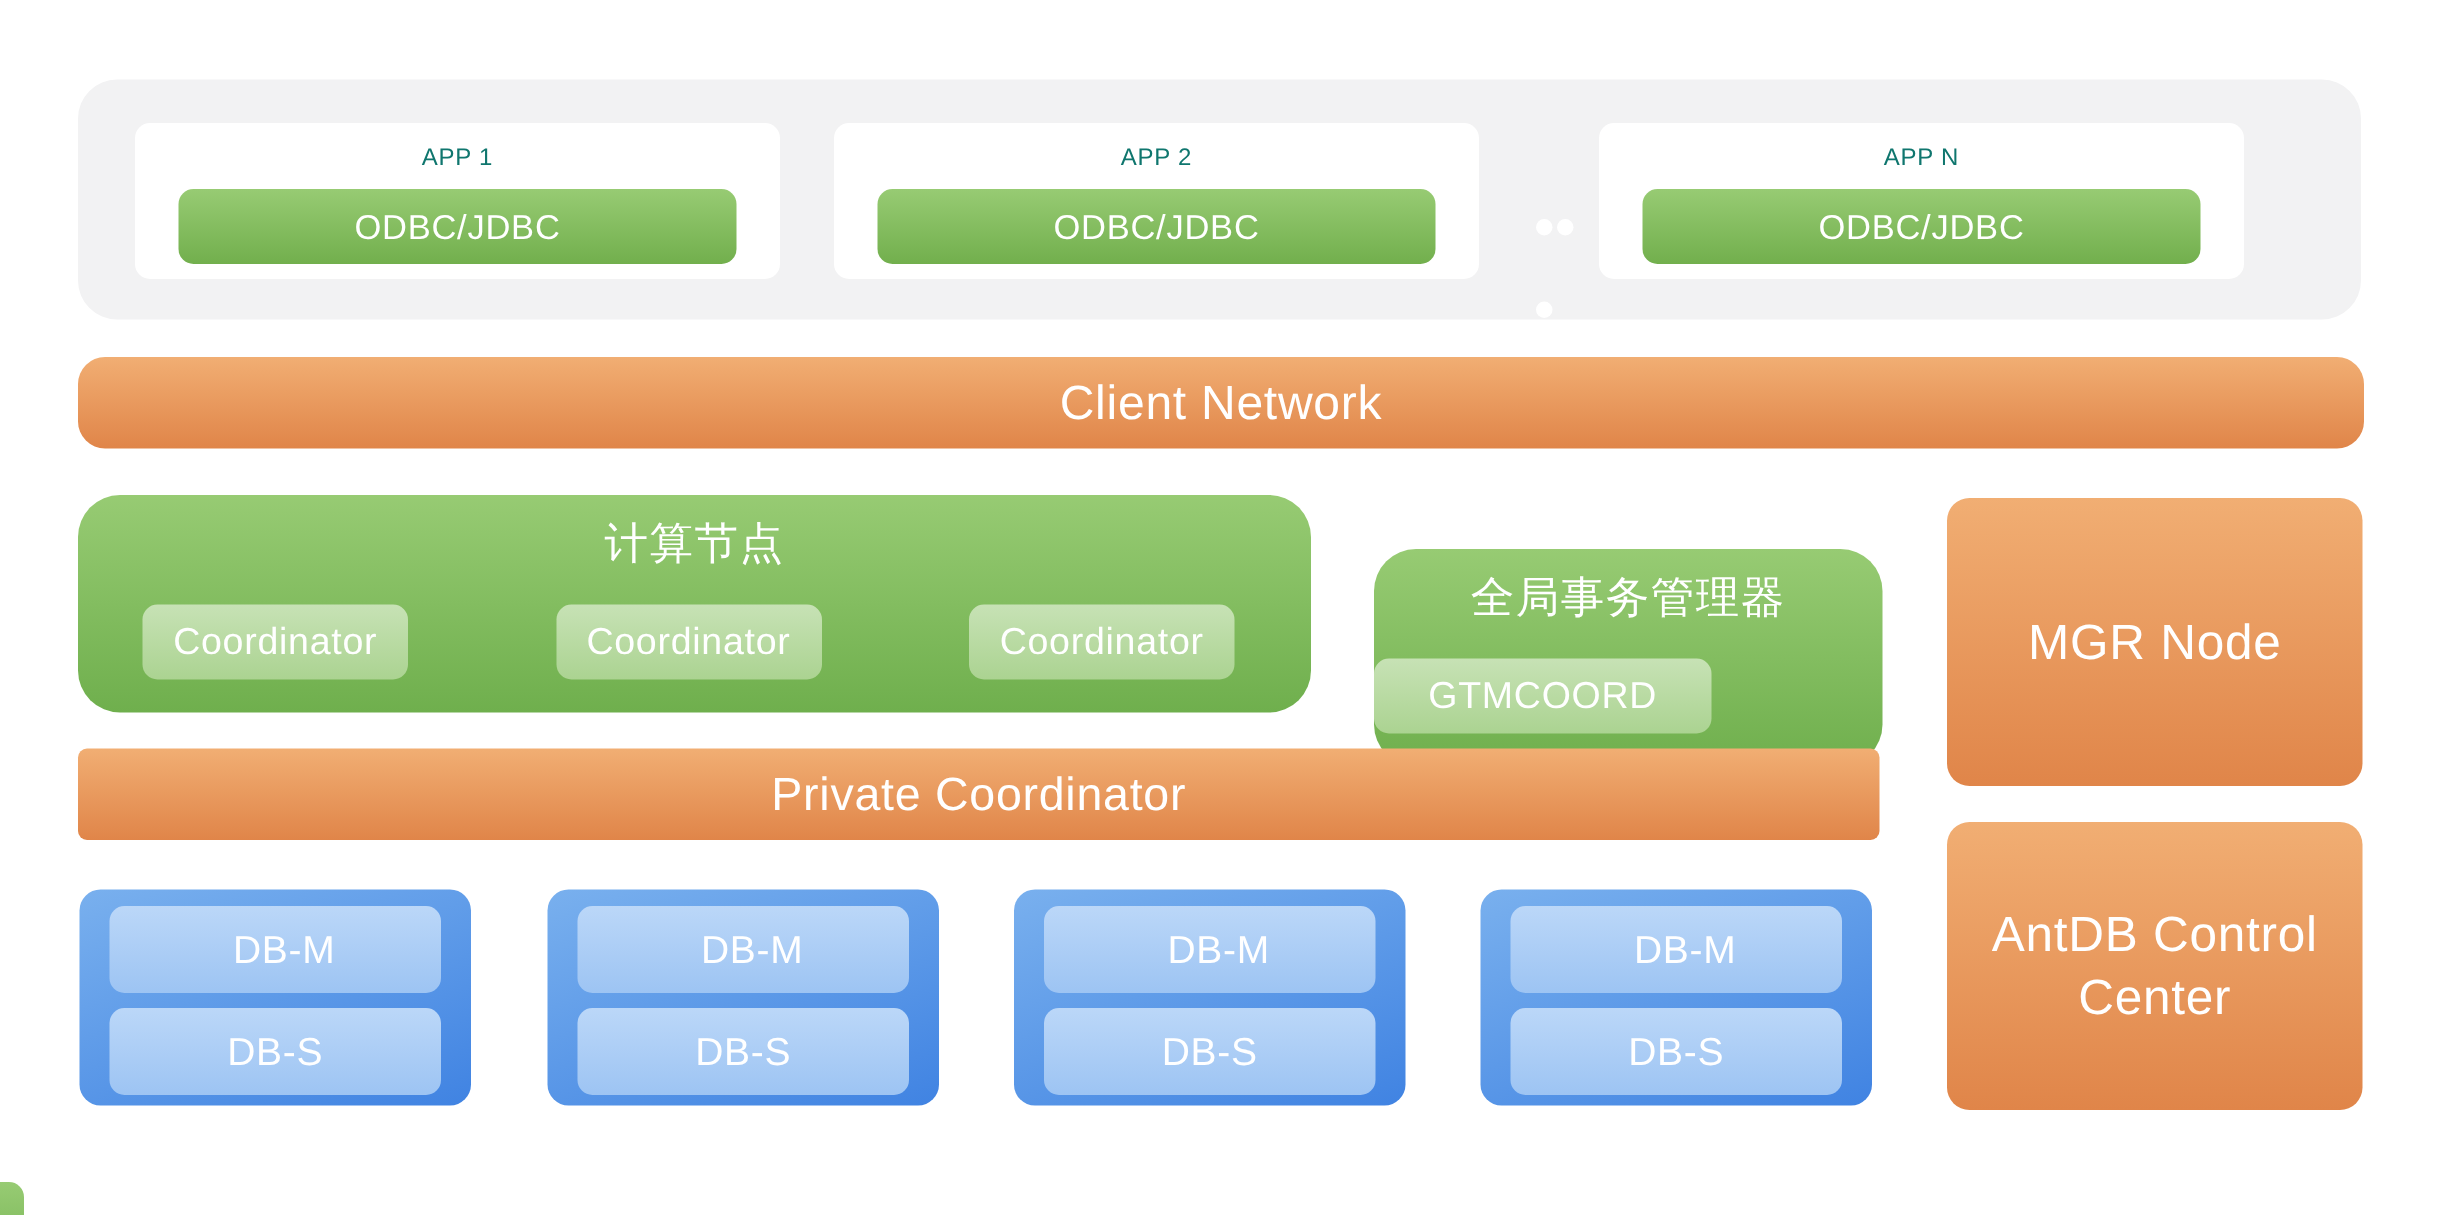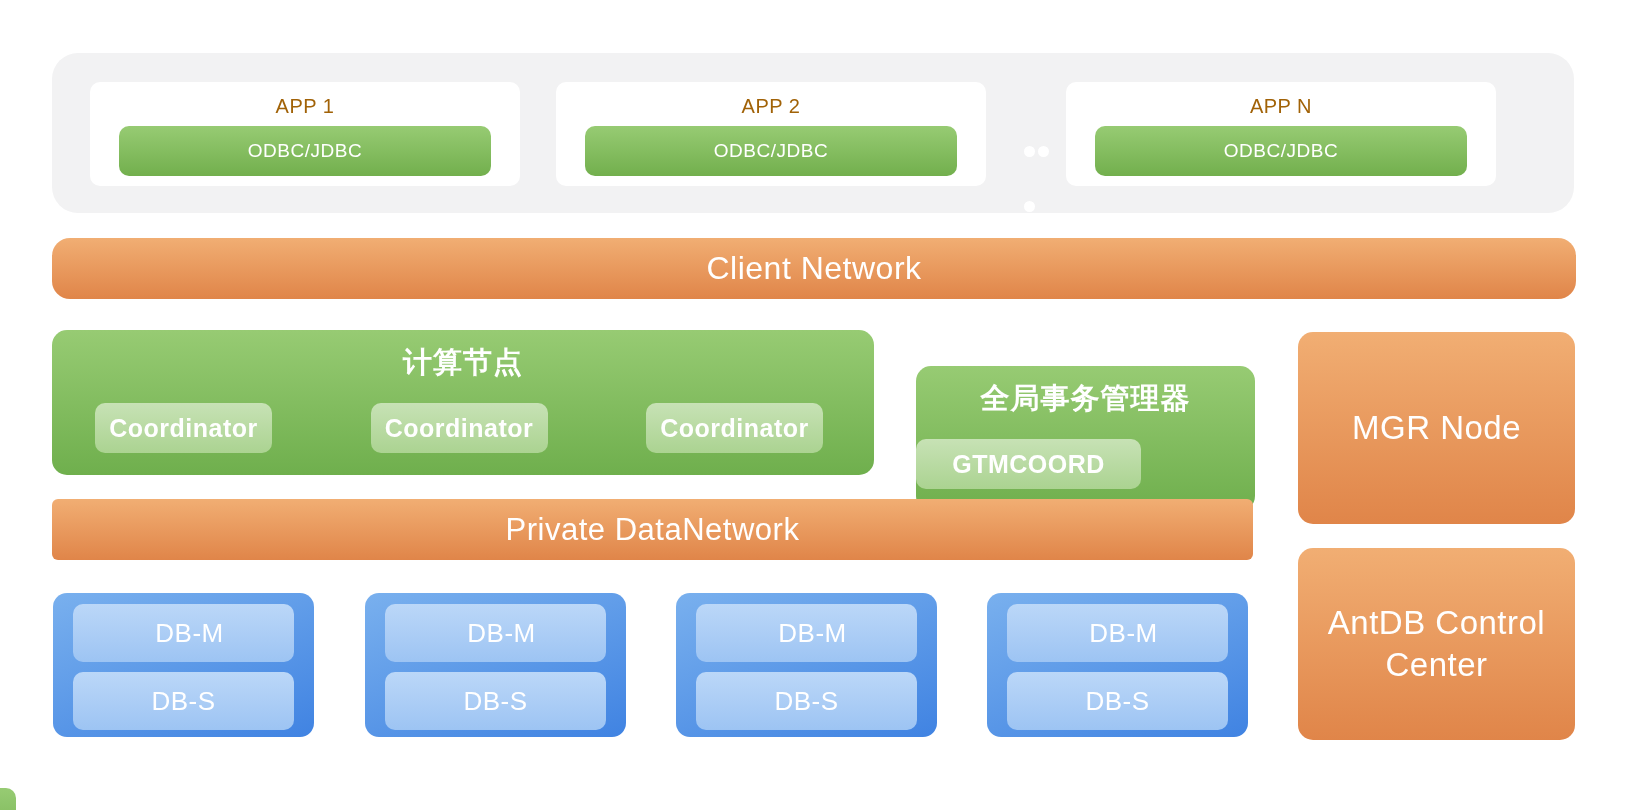--- a/index.html
+++ b/index.html
@@ -32,32 +32,32 @@
     display: flex;
     flex-direction: column;
     align-items: center;
     justify-content: flex-start;
     padding-top: 9px;
   }
   .app-card.c1 { left: 38px; }
   .app-card.c2 { left: 504px; }
   .app-card.c3 { left: 1014px; }
   .app-label {
-    font-size: 20px;
-    color: #a16207;
+    font-size: 16px;
+    color: #0f766e;
     letter-spacing: 0.5px;
     line-height: 30px;
   }
   .odbc-btn {
     margin-top: 5px;
     width: 372px; height: 50px;
     border-radius: 10px;
     background: linear-gradient(180deg, #97CB73 0%, #72AF4D 100%);
     color: #ffffff;
-    font-size: 19px;
+    font-size: 23px;
     display: flex; align-items: center; justify-content: center;
     letter-spacing: 0.5px;
   }
   .dot {
     position: absolute;
     width: 11px; height: 11px;
     border-radius: 50%;
     background: #ffffff;
   }
   .dot.d1 { left: 972px; top: 93px; }   
@@ -72,23 +72,22 @@
     color: #ffffff;
     display: flex; align-items: center; justify-content: center;
     letter-spacing: 0.5px;
   }
   .banner.client  { left: 52px; top: 238px; width: 1524px; font-size: 32px; border-radius: 18px; }
   .banner.private { left: 52px; top: 499px; width: 1201px; font-size: 31px; }
   
   .green-box {
     position: absolute;
     top: 330px; height: 145px;
-    border-radius: 15px;
+    border-radius: 28px;
     background: linear-gradient(180deg, #97CB73 0%, #6FAF4D 100%);
-    font-weight: bold;
   }
   .green-box.compute { left: 52px;  width: 822px; }
   .green-box.gtm     { left: 916px; width: 339px; margin-top: 36px; }
   .green-title {
     position: absolute;
     left: 0; right: 0; top: 13px;
     text-align: center;
     color: #ffffff;
     font-size: 29px;
     letter-spacing: 1px;
@@ -197,21 +196,21 @@
 
   <div class="green-box gtm">
     <div class="green-title">全局事务管理器</div>
     <div class="member-row single">
       <div class="member-btn wide">GTMCOORD</div>
     </div>
   </div>
 
   <div class="orange-box mgr">MGR Node</div>
 
-  <div class="banner private">Private DataNetwork</div>
+  <div class="banner private">Private Coordinator</div>
 
   <div class="db-box b1">
     <div class="db-btn m">DB-M</div>
     <div class="db-btn s">DB-S</div>
   </div>
   <div class="db-box b2">
     <div class="db-btn m">DB-M</div>
     <div class="db-btn s">DB-S</div>
   </div>
   <div class="db-box b3">

